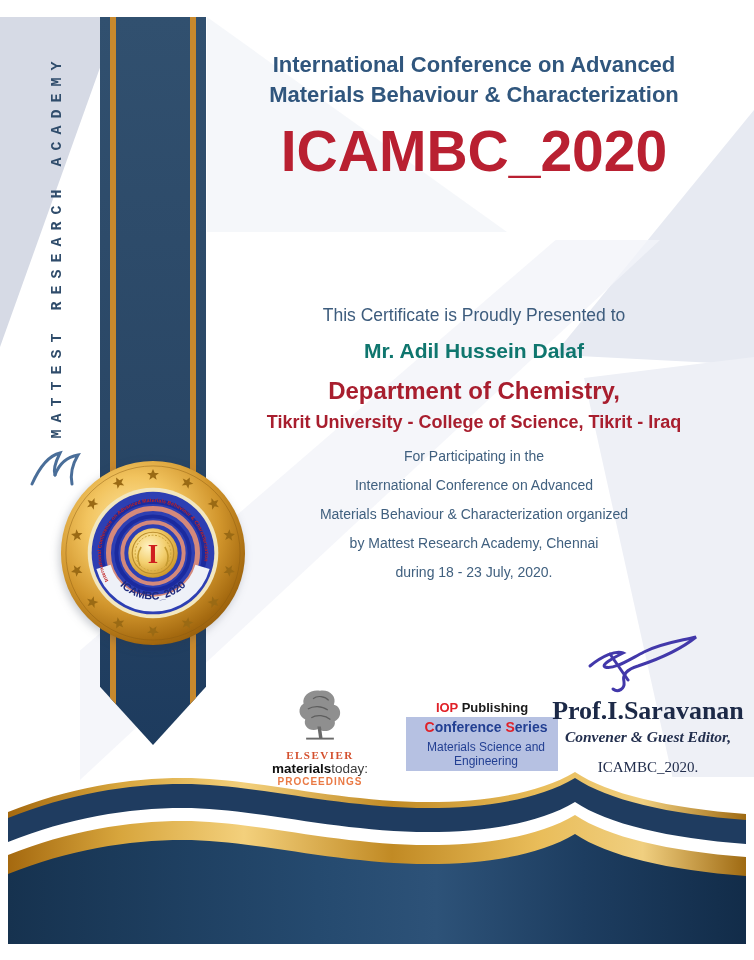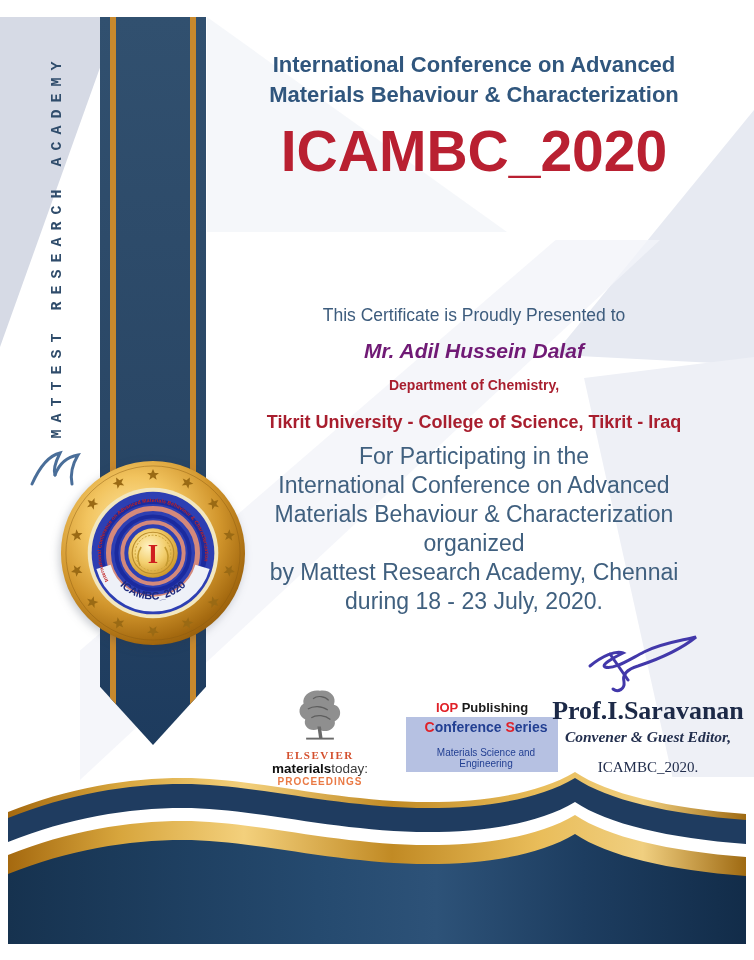--- a/index.html
+++ b/index.html
@@ -33,44 +33,44 @@
     font-family:"Liberation Mono",monospace;font-size:15px;letter-spacing:7px;
     color:#2f4c6b;font-weight:700;}
   .bird{position:absolute;left:26px;top:444px;z-index:3;}
 
   
   .col{position:absolute;left:228px;width:492px;text-align:center;z-index:3;}
   .conf-title{top:50px;font-size:22px;font-weight:700;line-height:30px;color:#30567d;}
   .acronym{top:118px;font-size:57px;font-weight:800;letter-spacing:0;color:#b92031;}
   .cert-title{top:222px;font-size:30px;font-weight:800;letter-spacing:.5px;color:#2a4b70;}
   .presented{top:305px;font-size:17.5px;color:#3d5c7d;}
-  .recipient{top:339px;font-size:21px;font-weight:800;color:#701a75;font-style:italic;}
-  .dept{top:377px;font-size:14px;font-weight:800;color:#a81e2e;}
+  .recipient{top:339px;font-size:21px;font-weight:800;color:#0f766e;}
+  .dept{top:377px;font-size:24px;font-weight:800;color:#a81e2e;}
   .affil{top:412px;font-size:18px;font-weight:800;color:#a81e2e;}
-  .bodytext{top:442px;font-size:23px;line-height:29px;color:#40607f;}
+  .bodytext{top:442px;font-size:14px;line-height:29px;color:#40607f;}
 
   
   .medal{position:absolute;left:59px;top:459px;z-index:4;filter:drop-shadow(-2px 3px 4px rgba(40,50,70,.25));}
 
   
   .elsevier{position:absolute;left:272px;top:688px;width:96px;text-align:center;z-index:3;}
   .els-word{font-family:"Liberation Serif",serif;font-weight:700;font-size:11px;
             letter-spacing:1.5px;color:#d4502e;margin-top:1px;}
   .els-brand{font-size:13.5px;color:#111;margin-top:0;}
   .els-brand .b{font-weight:800;}
   .els-brand .l{font-weight:400;color:#3a3a3a;}
   .els-sub{font-size:10px;font-weight:700;letter-spacing:1px;color:#ea7a45;margin-top:0;}
 
   .iop{position:absolute;left:406px;top:700px;width:152px;text-align:center;z-index:3;}
   .iop-line1{font-size:13px;color:#1a1a1a;font-weight:700;}
   .iop-line1 .r{color:#e02128;}
   .iop-box{margin-top:2px;background:#b6c1e2;padding:2px 4px 3px 12px;}
   .iop-series{font-size:14px;font-weight:700;color:#223f92;}
   .iop-series .r{color:#e02128;}
-  .iop-sub{font-size:10px;color:#223f92;margin-top:12px;}
+  .iop-sub{font-size:12px;color:#223f92;margin-top:5px;}
 
   
   .sigblock{position:absolute;left:552px;top:634px;width:192px;text-align:center;z-index:3;
             font-family:"Liberation Serif",serif;}
   .sig-name{font-size:26px;font-weight:700;color:#1c2947;margin-top:-4px;}
   .sig-role{font-size:15.5px;font-style:italic;font-weight:700;color:#232f4e;margin-top:2px;}
   .sig-event{font-size:15px;color:#232f4e;margin-top:13px;}
 
   
   .wave{position:absolute;left:8px;bottom:16px;width:738px;height:176px;z-index:2;}

